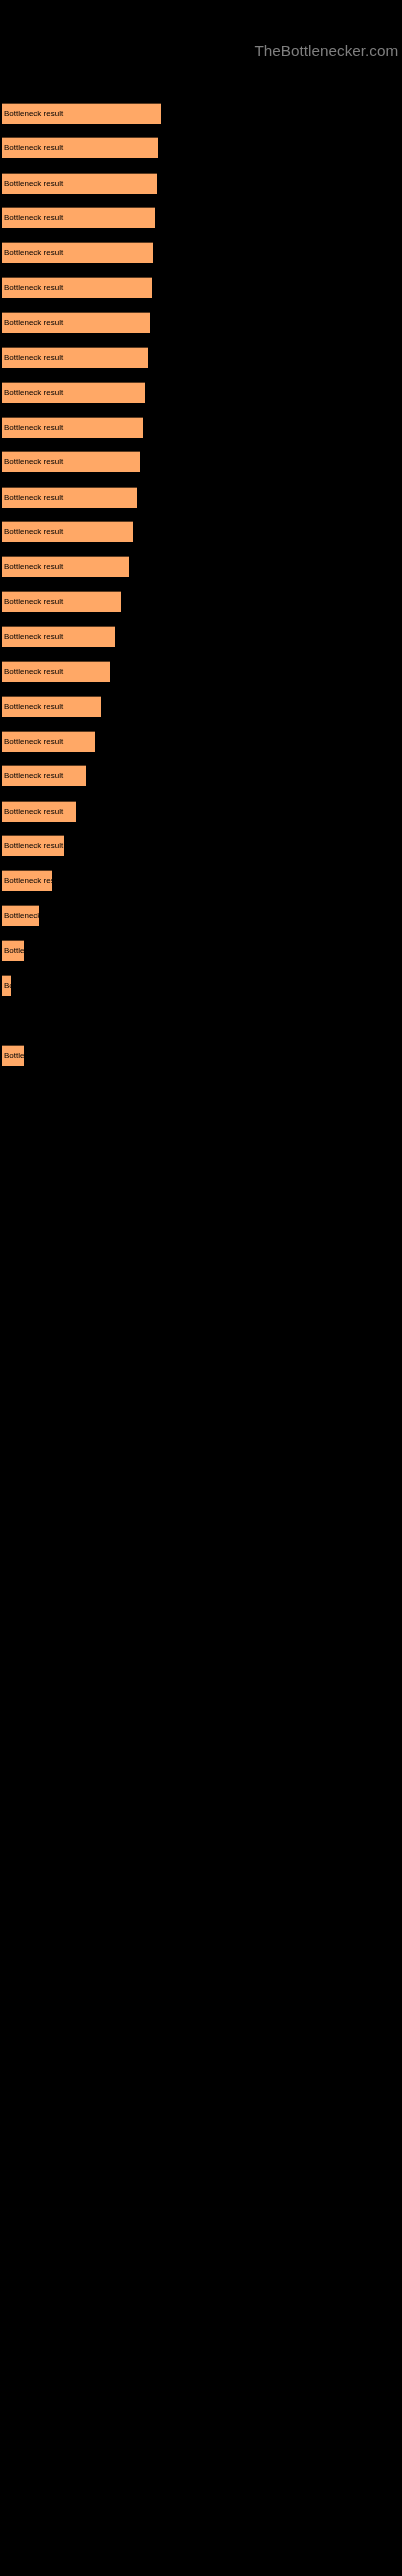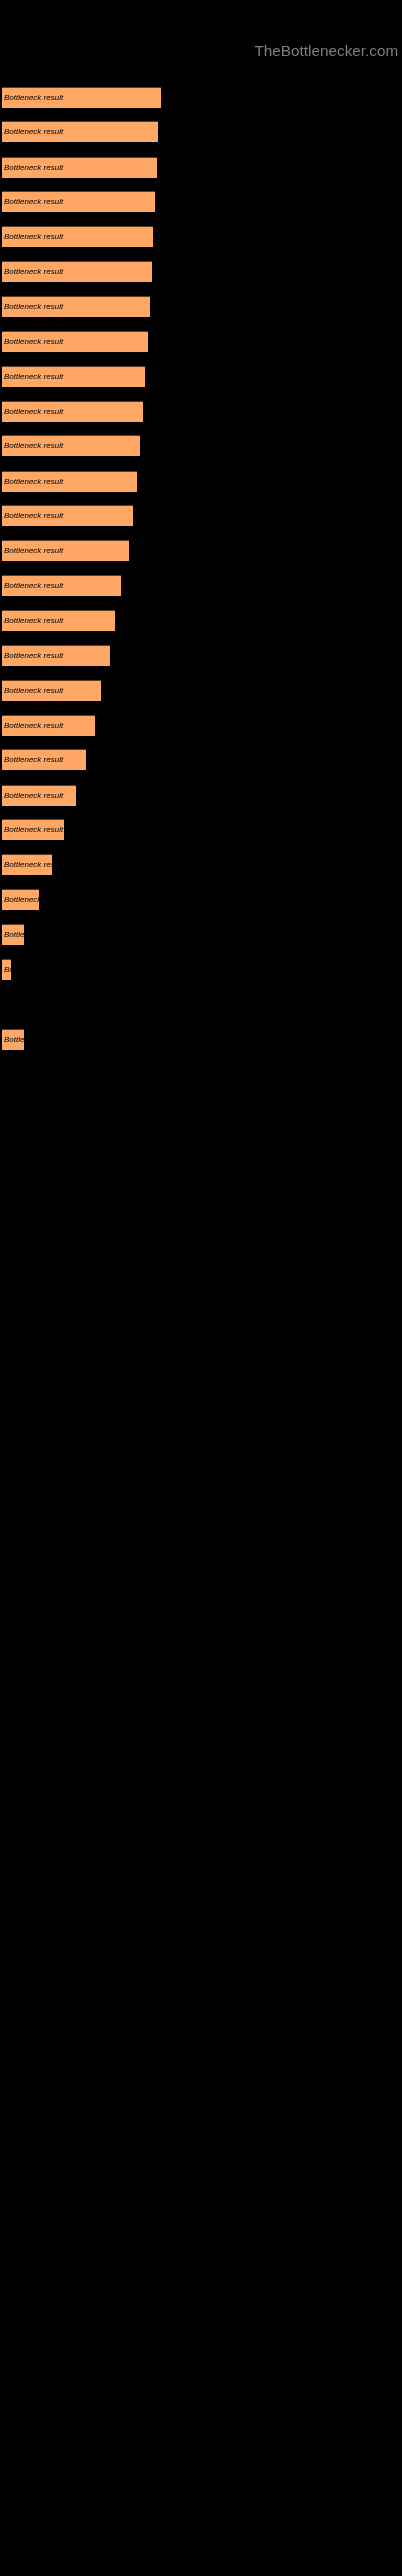--- a/index.html
+++ b/index.html
@@ -33,24 +33,23 @@
     font-size: 15.3px;
     line-height: 17.7px;
     color: #7f7f7f;
     letter-spacing: 0px;
     white-space: nowrap;
     user-select: none;
   }
   #bars {
     position: absolute;
     left: 0;
-    top: 0;
+    top: 16px;
     width: 403px;
     height: 2312px;
-    font-style: italic;
   }
   .bar-row {
     position: absolute;
     left: 0;
     width: 403px;
     height: 21px;
   }
   .bar {
     position: absolute;
     left: 1.6px;

